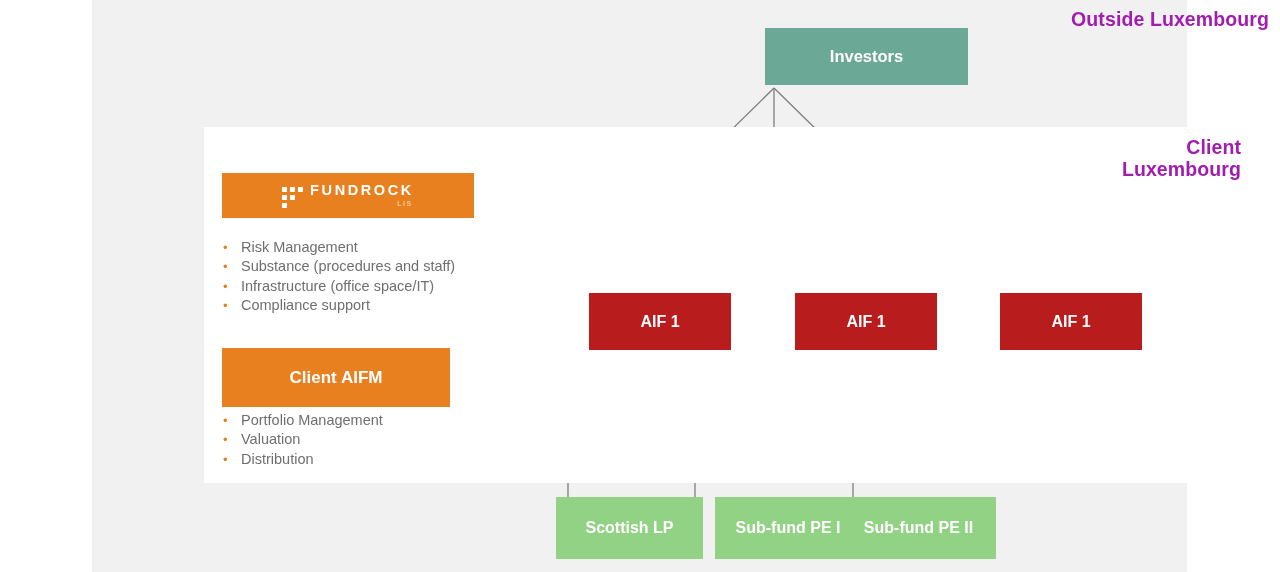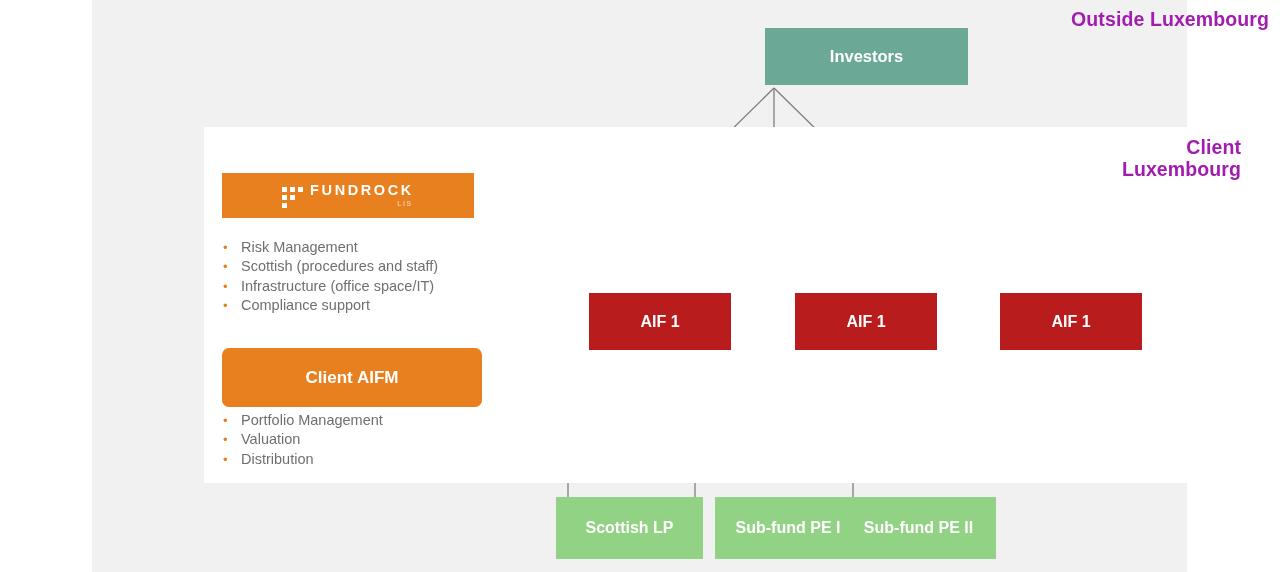--- a/index.html
+++ b/index.html
@@ -20,21 +20,21 @@
   #aif-2{left:703px;}
   #aif-3{left:908px;}
 
   .fund{top:497px;height:62px;background:#92d285;font-size:16px;color:#ffffff;}
   #fund-scottish{left:464px;width:147px;}
   #fund-pe1{left:623px;width:146px;}
   #fund-pe2{left:749px;width:155px;}
 
   .orange-box{position:absolute;box-sizing:border-box;background:#e8801f;display:flex;align-items:center;justify-content:center;}
   #fundrock-box{left:130px;top:173px;width:252px;height:45px;}
-  #client-aifm-box{left:130px;top:348px;width:260px;height:59px;color:#ffffff;font-weight:bold;font-size:17px;border-radius:7px;}
+  #client-aifm-box{left:130px;top:348px;width:228px;height:59px;color:#ffffff;font-weight:bold;font-size:17px;}
 
   
   #logo{display:flex;align-items:flex-end;gap:7px;}
   #logo-dots{display:grid;grid-template-columns:repeat(3,5px);grid-template-rows:repeat(3,5px);gap:3px;}
   #logo-dots i{display:block;width:5px;height:5px;background:#ffffff;}
   #logo-dots i.off{background:transparent;}
   #logo-text{display:flex;flex-direction:column;align-items:flex-end;}
   #logo-word{color:#ffffff;font-weight:bold;font-size:14.5px;letter-spacing:2.6px;line-height:15px;}
   #logo-sub{color:#f6c79a;font-weight:bold;font-size:7px;letter-spacing:1.6px;line-height:9px;margin-top:1px;margin-right:1px;}
 
@@ -110,21 +110,21 @@
       </div>
     </div>
 
     <div class="bullets" id="bullets-fundrock">
       <div class="row">
         <span class="dot">•</span>
         <span class="txt">Risk Management</span>
       </div>
       <div class="row">
         <span class="dot">•</span>
-        <span class="txt">Scottish (procedures and staff)</span>
+        <span class="txt">Substance (procedures and staff)</span>
       </div>
       <div class="row">
         <span class="dot">•</span>
         <span class="txt">Infrastructure (office space/IT)</span>
       </div>
       <div class="row">
         <span class="dot">•</span>
         <span class="txt">Compliance support</span>
       </div>
     </div>

